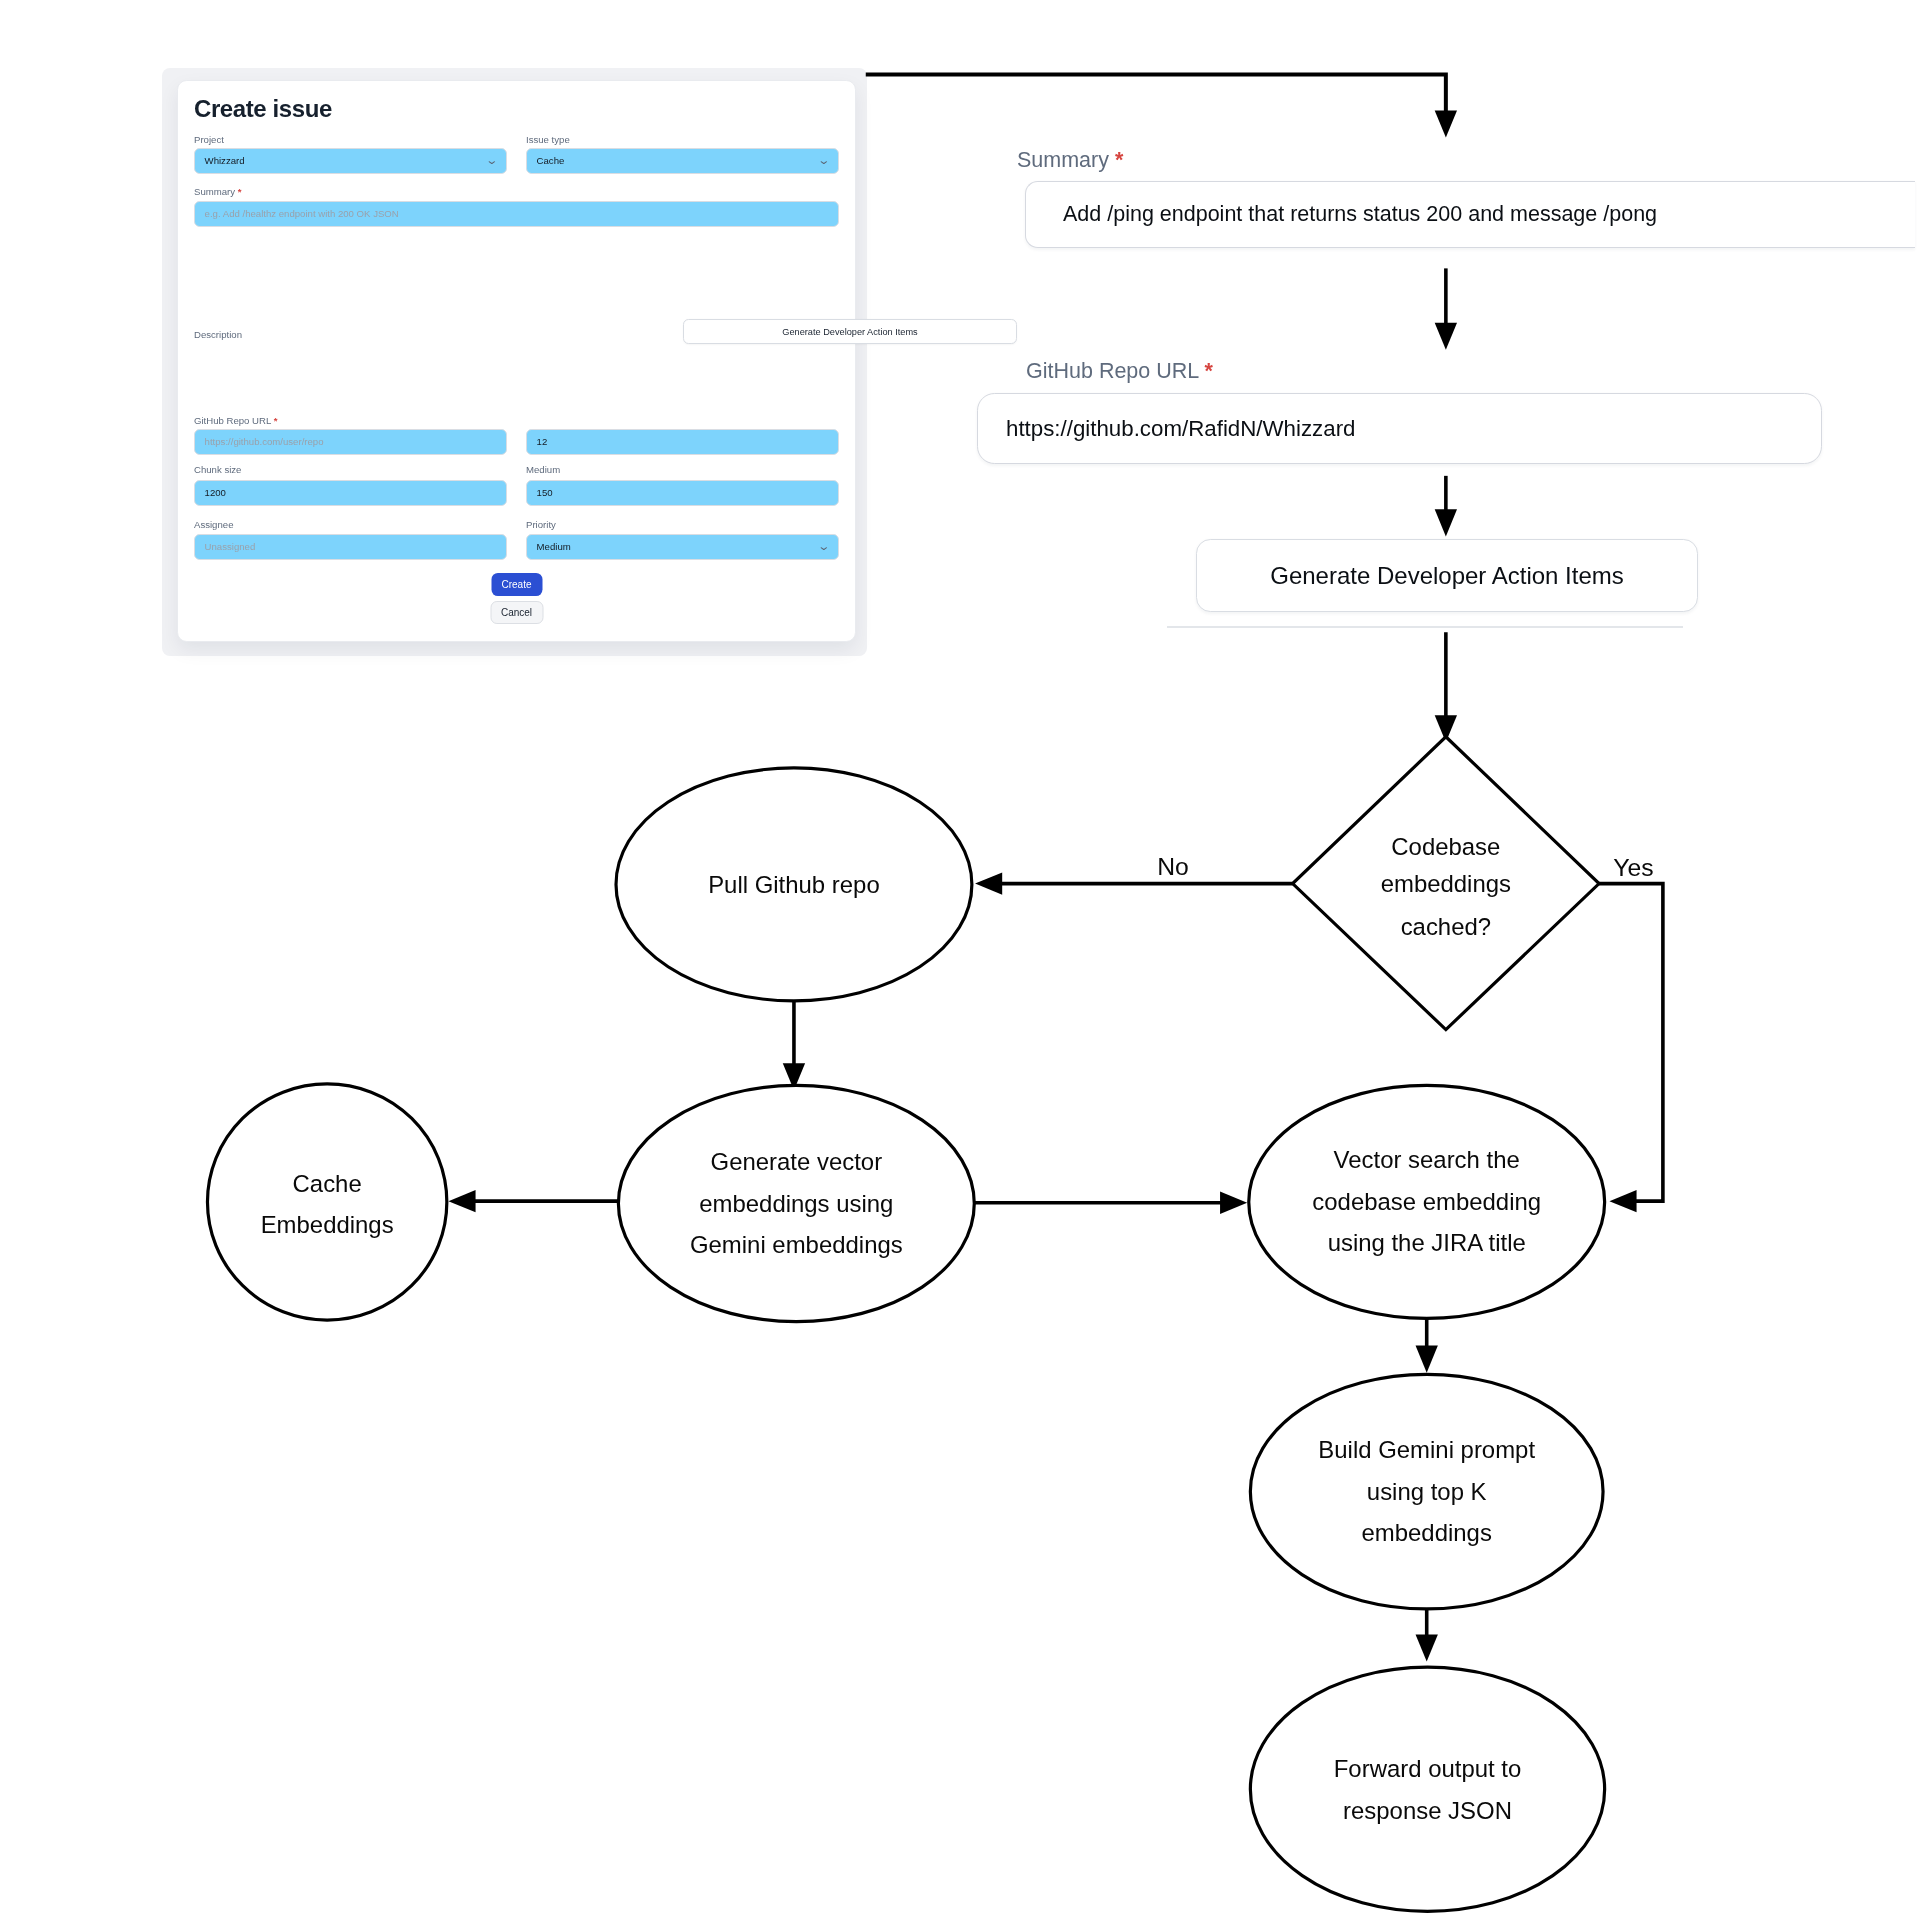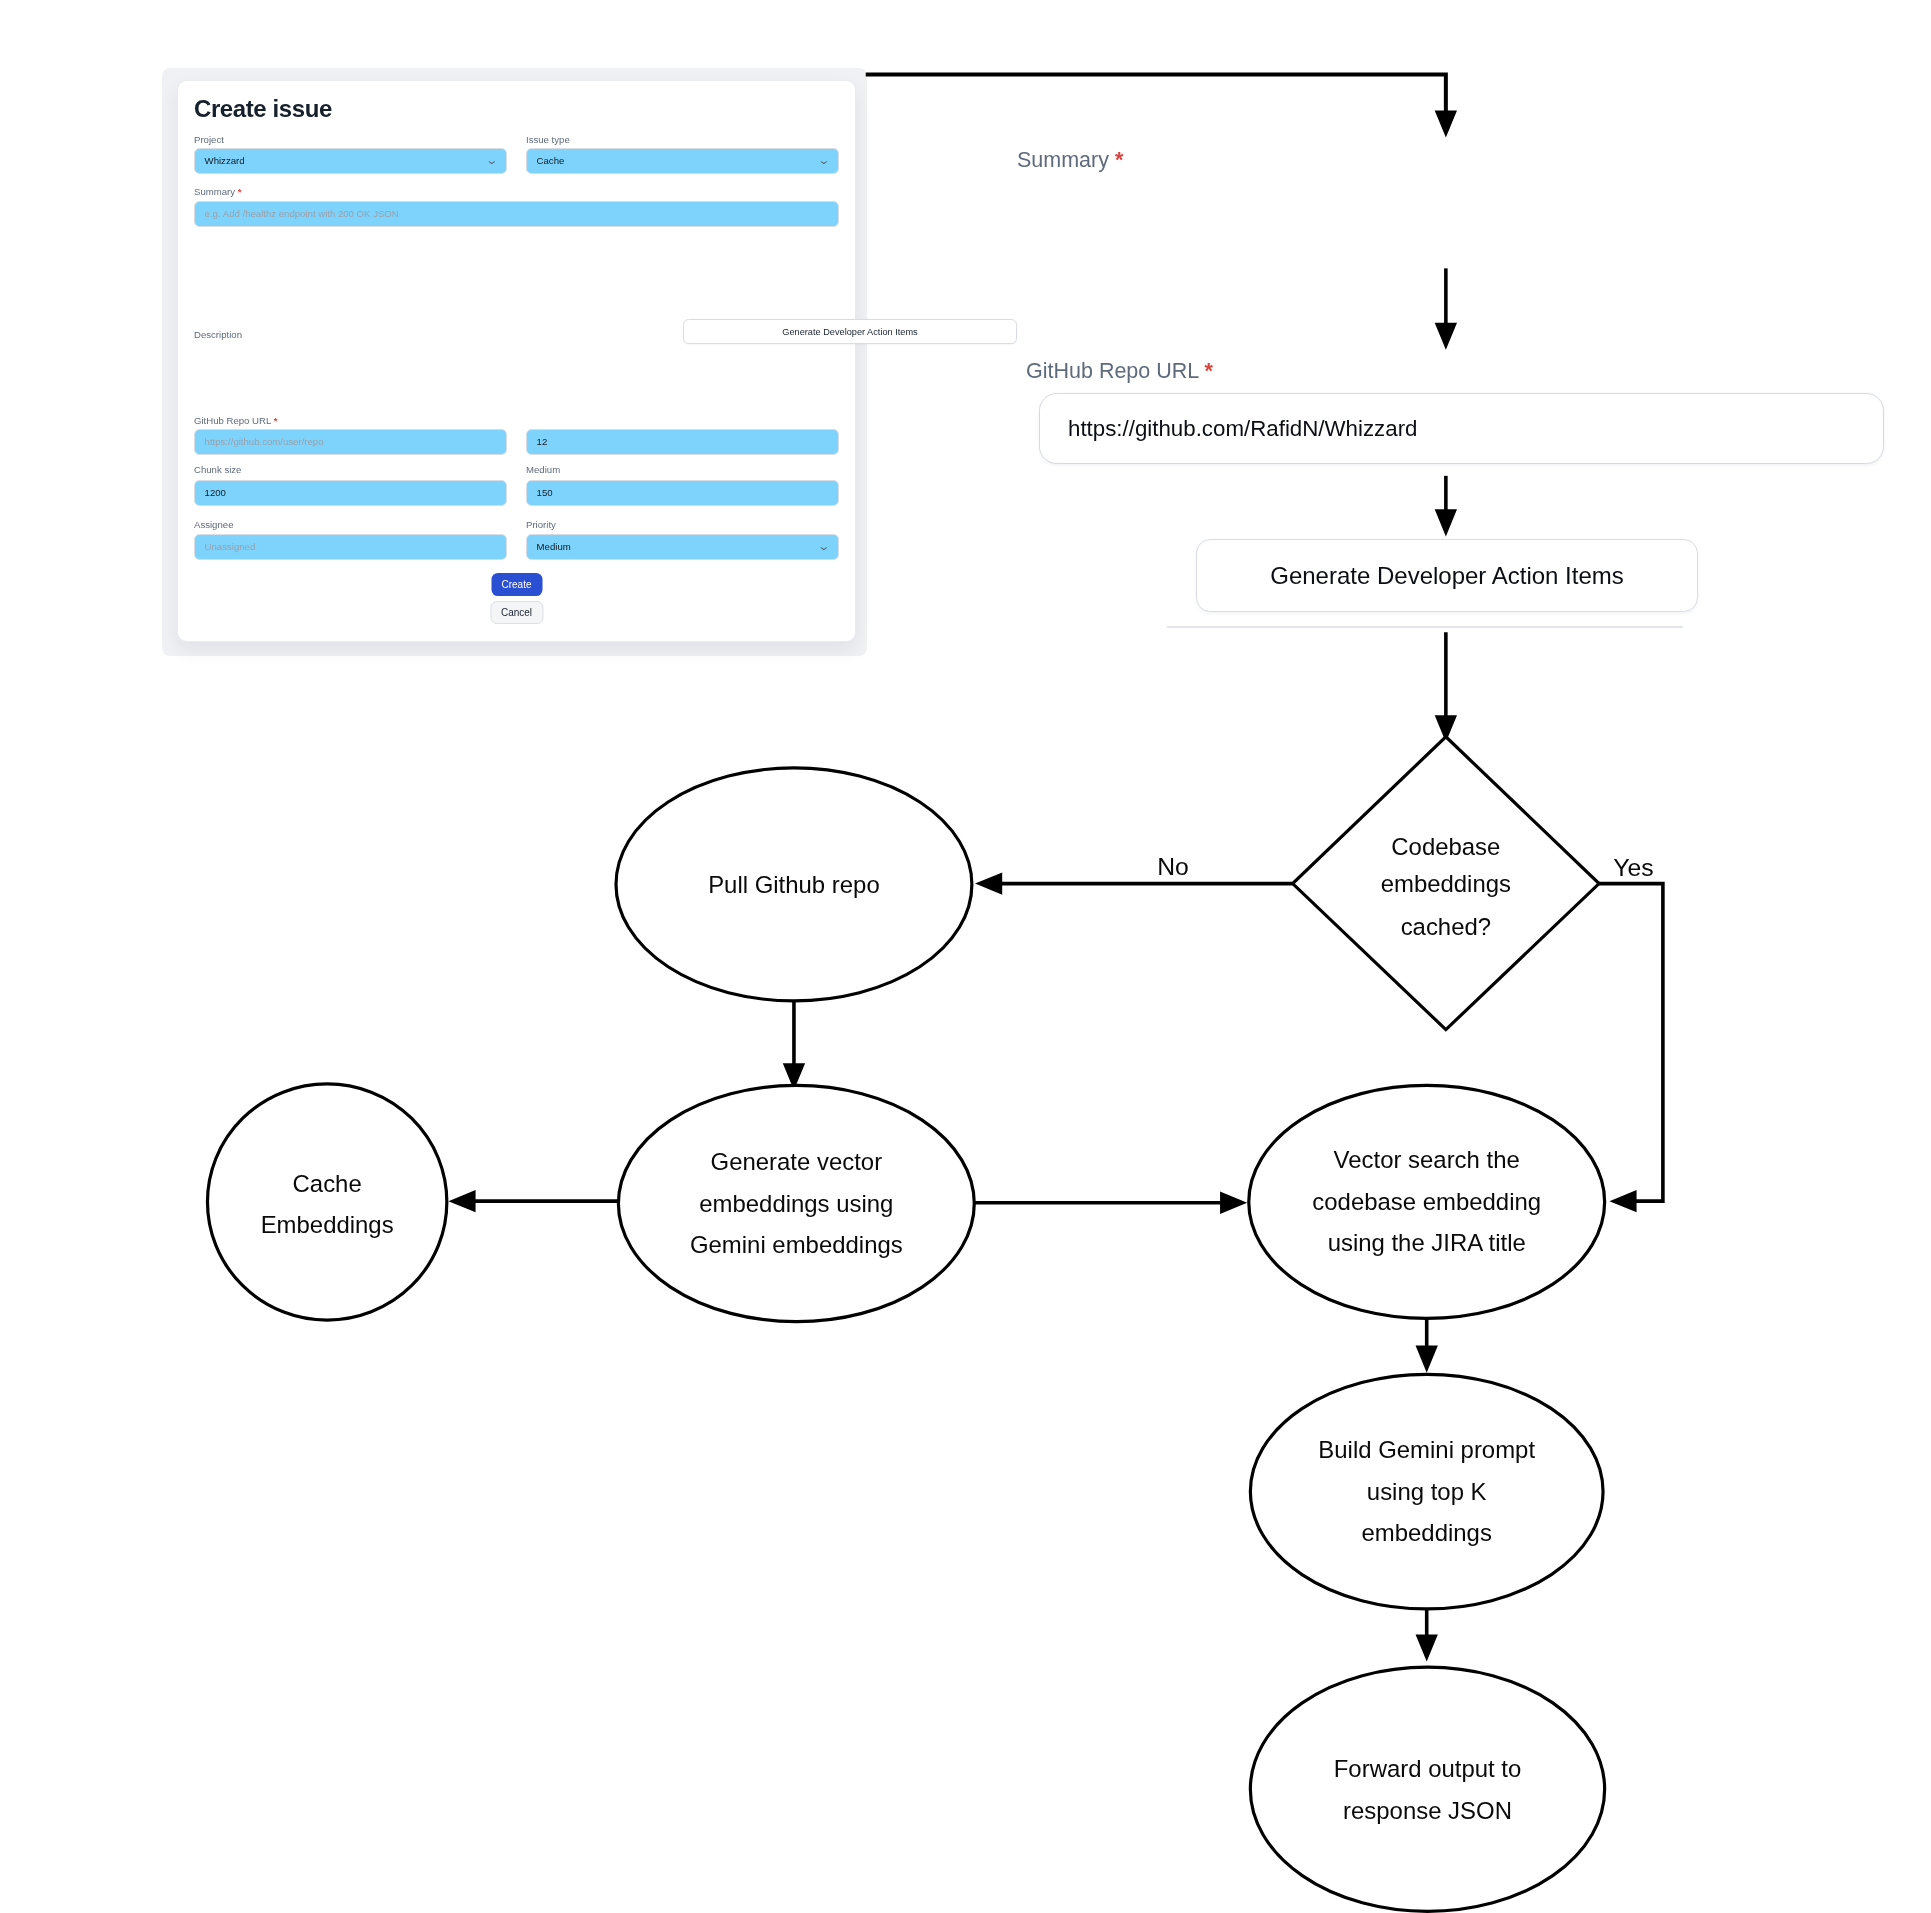--- a/index.html
+++ b/index.html
@@ -42,21 +42,21 @@
               background:#f4f5f7;color:#18212e;font-size:10px;border:0.8px solid #dcdfe4;border-radius:6.4px;
               display:flex;align-items:center;justify-content:center;}
 
   
   .big-label{position:absolute;font-size:21.5px;color:#5f6b7d;white-space:nowrap;}
   .big-label .req{font-size:21.5px;}
   .big-box{position:absolute;background:#fff;border:1.6px solid #d6d9e0;display:flex;align-items:center;
            font-size:21.5px;color:#0b0f14;white-space:nowrap;box-shadow:0 1.6px 3.2px rgba(20,30,50,.05);}
   .box-summary{left:1025px;top:181px;width:852px;height:65px;border-right:none;
                border-radius:12.8px 0 0 12.8px;padding-left:37px;}
-  .box-github{left:1039px;top:393px;width:815px;height:69px;border-radius:17.6px;padding-left:28px;font-size:22.3px;}
+  .box-github{left:977px;top:393px;width:815px;height:69px;border-radius:17.6px;padding-left:28px;font-size:22.3px;}
   .flow-btn{position:absolute;left:1196px;top:539px;width:502px;height:73px;background:#fff;
             border:1.6px solid #d9dde3;border-radius:14.4px;display:flex;align-items:center;justify-content:center;
             font-size:24px;color:#0b0f14;white-space:nowrap;box-shadow:0 1.6px 3.2px rgba(20,30,50,.05);}
   .under-divider{position:absolute;left:1167px;top:626px;width:516px;height:2.4px;background:#e3e6ea;}
 
   
   svg.flow{position:absolute;left:0;top:0;width:1931px;height:1914px;pointer-events:none;}
   svg.flow .shape{fill:#ffffff;stroke:#000000;stroke-width:4px;}
   svg.flow .edge{stroke:#000000;stroke-width:4.5px;fill:none;}
   svg.flow .edge-thick{stroke:#000000;stroke-width:5px;fill:none;}
@@ -127,20 +127,23 @@
     </div>
 
     <button class="btn-create">Create</button>
     <button class="btn-cancel">Cancel</button>
   </div>
 
   <div class="big-label" style="left:1017px;top:148px;">
     <span>Summary</span>
     <span class="req">*</span>
   </div>
+  <div class="big-box box-summary">
+    <span>Add /ping endpoint that returns status 200 and message /pong</span>
+  </div>
 
   <div class="big-label" style="left:1026px;top:359px;">
     <span>GitHub Repo URL</span>
     <span class="req">*</span>
   </div>
   <div class="big-box box-github">
     <span>https://github.com/RafidN/Whizzard</span>
   </div>
 
   <button class="flow-btn">Generate Developer Action Items</button>

